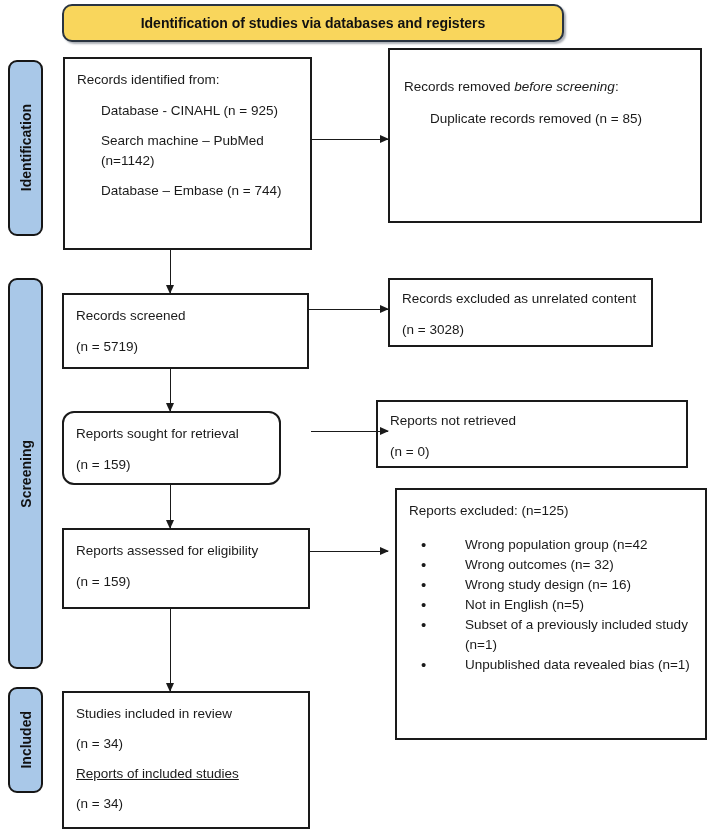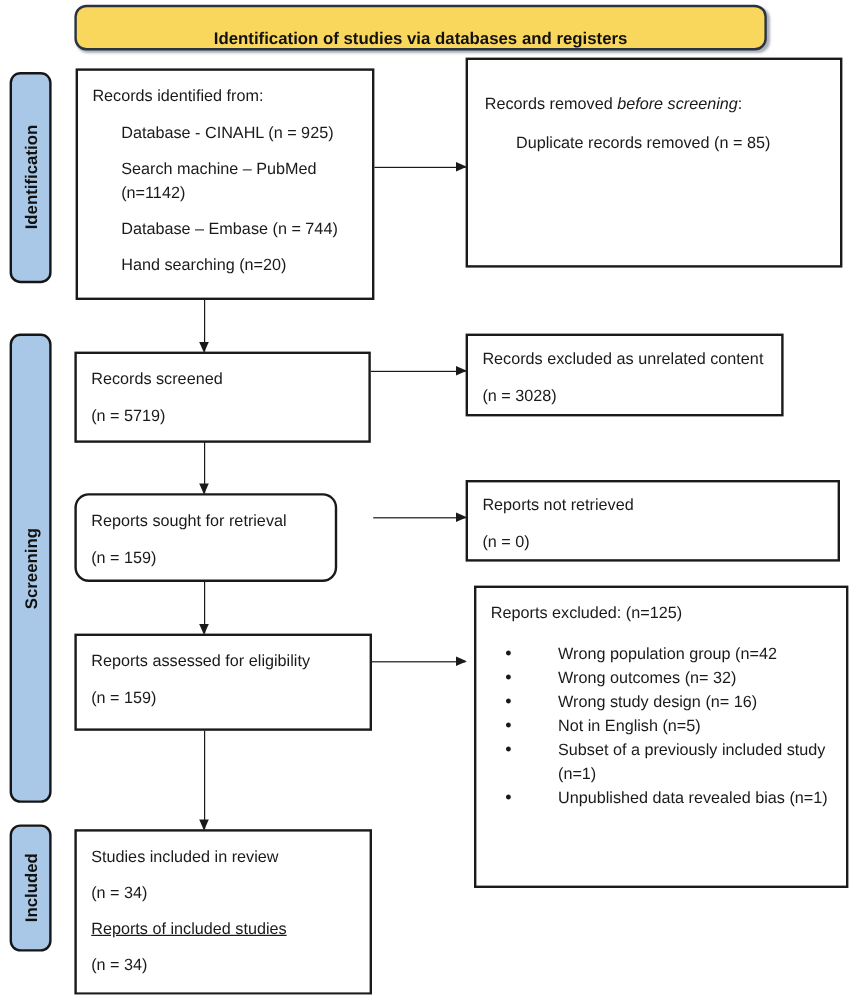--- a/index.html
+++ b/index.html
@@ -13,25 +13,25 @@
   html,body{background:#ffffff;}
   body{
     width:709px;height:829px;
     font-family:"Liberation Sans","DejaVu Sans",sans-serif;
     color:#1a1a1a;
   }
   #canvas{position:relative;width:709px;height:829px;background:#ffffff;overflow:hidden;}
 
   
   .banner{
-    position:absolute;left:62px;top:4px;width:577px;height:38px;
+    position:absolute;left:62px;top:4px;width:502px;height:38px;
     background:var(--banner-fill);
     border:2.5px solid var(--banner-border);
     border-radius:10px;
-    display:flex;align-items:flex-end;justify-content:center;
+    display:flex;align-items:center;justify-content:center;
     font-weight:bold;font-size:14px;color:#111;
     box-shadow:2px 2px 2px rgba(70,80,95,.45);
   }
 
   
   .stage{
     position:absolute;left:8px;width:35px;
     background:var(--sidebar-fill);
     border:2px solid #161616;
     border-radius:9px;
@@ -62,21 +62,21 @@
   .box-identified .ftitle{margin:0 0 12px 0;line-height:18px;}
   .box-identified .sub{margin:0 0 10px 24px;line-height:20px;}
 
   .box-removed{left:388px;top:48px;width:314px;height:175px;padding:28px 27px 10px 14px;}
   .box-removed .ftitle{margin:0 0 15px 0;}
   .box-removed .sub{margin:0 0 0 26px;}
 
   .box-screened{left:62px;top:293px;width:247px;height:76px;}
   .box-excluded-records{left:388px;top:278px;width:265px;height:69px;padding:10px 10px 8px 12px;}
   .box-sought{left:62px;top:411px;width:219px;height:74px;border-radius:12px;}
-  .box-not-retrieved{left:388px;top:400px;width:312px;height:68px;padding:10px 10px 8px 12px;}
+  .box-not-retrieved{left:376px;top:400px;width:312px;height:68px;padding:10px 10px 8px 12px;}
   .box-assessed{left:62px;top:528px;width:248px;height:81px;}
 
   .box-excluded-reports{left:395px;top:488px;width:312px;height:252px;padding:12px 4px 8px 12px;}
   .box-excluded-reports .ftitle{margin:0 0 16px 0;}
   .box-excluded-reports ul{list-style:none;margin:0;padding:0 0 0 12px;}
   .box-excluded-reports li{
     position:relative;padding-left:44px;line-height:20px;margin:0;
   }
   .box-excluded-reports li::before{
     content:"\2022";
@@ -125,21 +125,20 @@
   </div>
   <div class="stage stage-included">
     <span>Included</span>
   </div>
 
   <div class="fbox box-identified">
     <p class="ftitle">Records identified from:</p>
     <p class="sub">Database - CINAHL (n = 925)</p>
     <p class="sub">Search machine – PubMed (n=1142)</p>
     <p class="sub">Database – Embase (n = 744)</p>
-    <p class="sub">Hand searching (n=20)</p>
   </div>
 
   <div class="fbox box-removed">
     <p class="ftitle"><span>Records removed </span><span class="italic">before screening</span><span>:</span></p>
     <p class="sub">Duplicate records removed (n = 85)</p>
   </div>
 
   <div class="fbox box-screened">
     <p>Records screened</p>
     <p>(n = 5719)</p>

